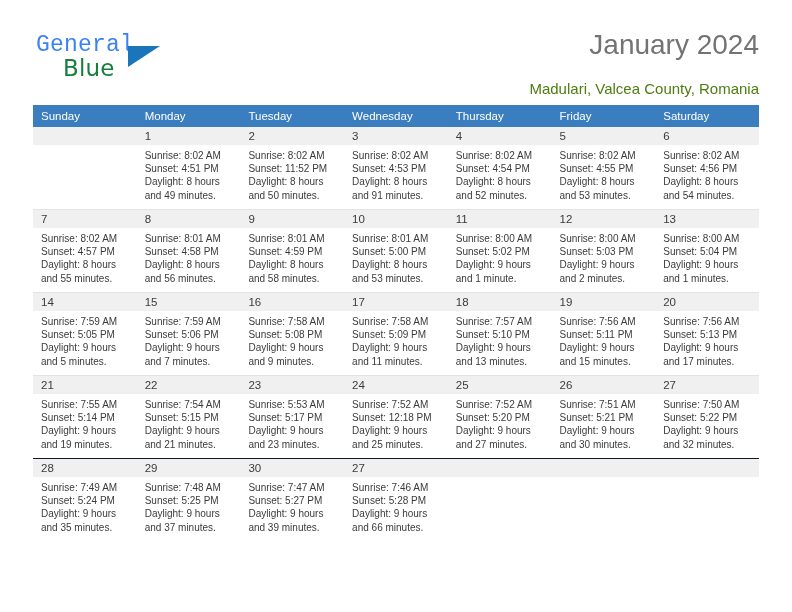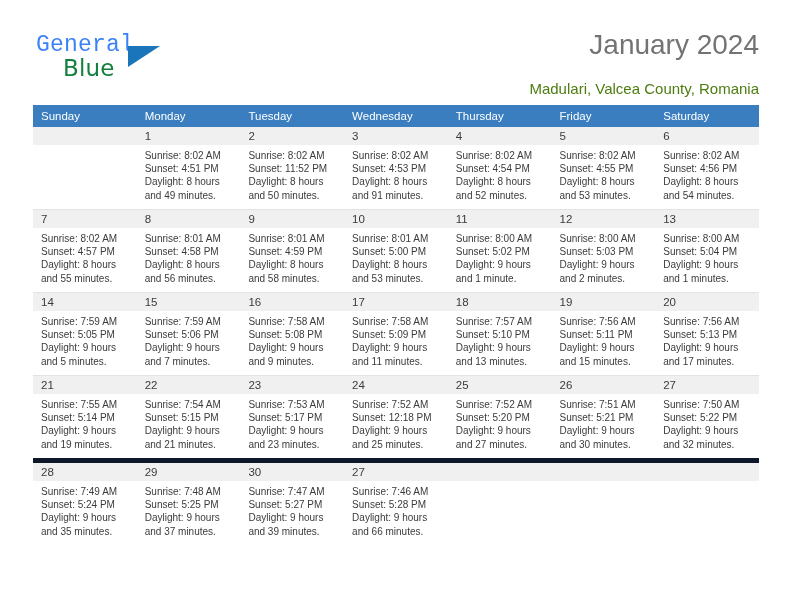--- a/index.html
+++ b/index.html
@@ -112,21 +112,21 @@
     width: 103.7px;
     background: #ffffff;
   }
   .week-row td {
     border-top: 1px solid #e3e3e3;
   }
   .week-row.first td {
     border-top: none;
   }
   .week-row.last td {
-    border-top: 5px solid #0f172a;
+    border-top: 1px solid #0f172a;
   }
   .cell-inner {
     height: 82px;
     position: relative;
   }
   .daynum {
     background: #f0f0f0;
     height: 18px;
     line-height: 18px;
     font-size: 11.5px;
@@ -436,21 +436,21 @@
                 <div>Sunset: 5:15 PM</div>
                 <div>Daylight: 9 hours</div>
                 <div>and 21 minutes.</div>
               </div>
             </div>
           </td>
           <td>
             <div class="cell-inner">
               <div class="daynum">23</div>
               <div class="info">
-                <div>Sunrise: 7:53 AM</div>
+                <div>Sunrise: 5:53 AM</div>
                 <div>Sunset: 5:17 PM</div>
                 <div>Daylight: 9 hours</div>
                 <div>and 23 minutes.</div>
               </div>
             </div>
           </td>
           <td>
             <div class="cell-inner">
               <div class="daynum">24</div>
               <div class="info">

